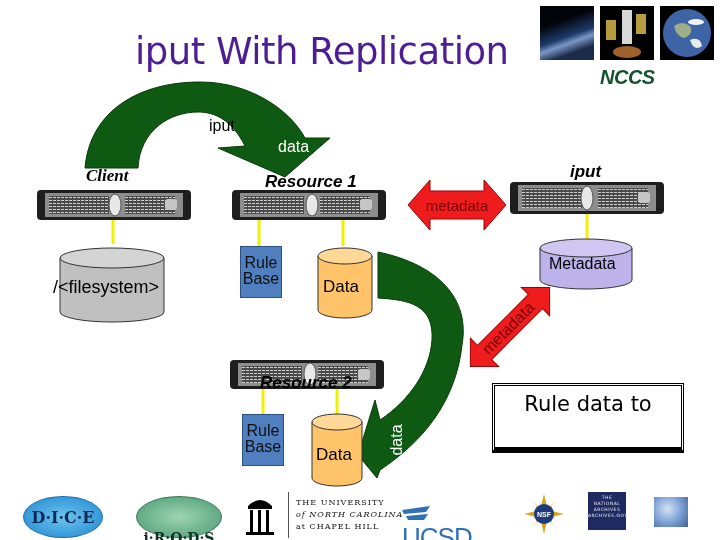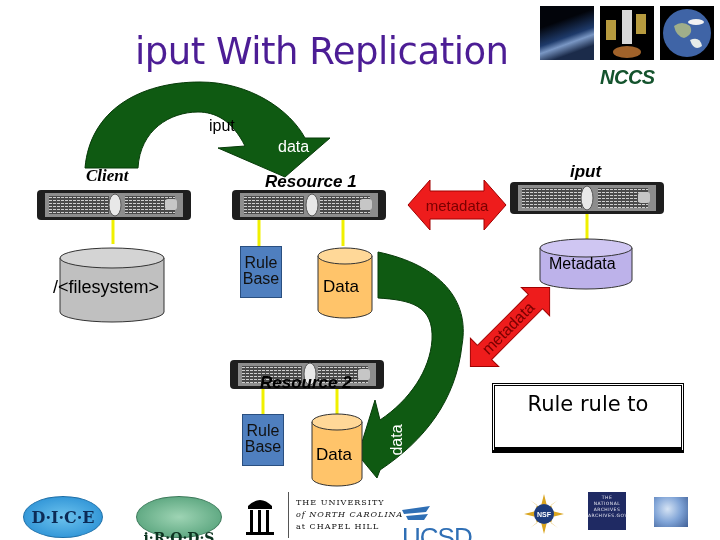--- a/index.html
+++ b/index.html
@@ -141,21 +141,21 @@
 <div class="rulebox" style="left:240px;top:246px;">
   <div>Rule</div>
   <div>Base</div>
 </div>
 <div class="rulebox" style="left:242px;top:414px;">
   <div>Rule</div>
   <div>Base</div>
 </div>
 
 <div class="abs note">
-  <div>Rule rule to</div>
+  <div>Rule data to</div>
 </div>
 
 <div class="abs" style="left:23px;top:496px;width:78px;height:40px;border-radius:50%;background:radial-gradient(ellipse at center,#6dc3ee 0%,#2e93d6 80%);border:1px solid #1d6fa8;display:flex;align-items:center;justify-content:center;">
   <span class="logo-text" style="font-size:16px;color:#0c2b56;">D·I·C·E</span>
 </div>
 <div class="abs" style="left:136px;top:496px;width:84px;height:40px;border-radius:50%;background:radial-gradient(ellipse at center,#9ed4b4 0%,#5aa57e 80%);border:1px solid #3c7a5a;display:flex;align-items:center;justify-content:center;">
   <span class="logo-text" style="font-size:14px;color:#0c3320;margin-top:41px;">i·R·O·D·S</span>
 </div>
 <div class="abs" style="left:240px;top:492px;width:40px;height:46px;">
   <svg width="40" height="46" viewBox="0 0 40 46">

